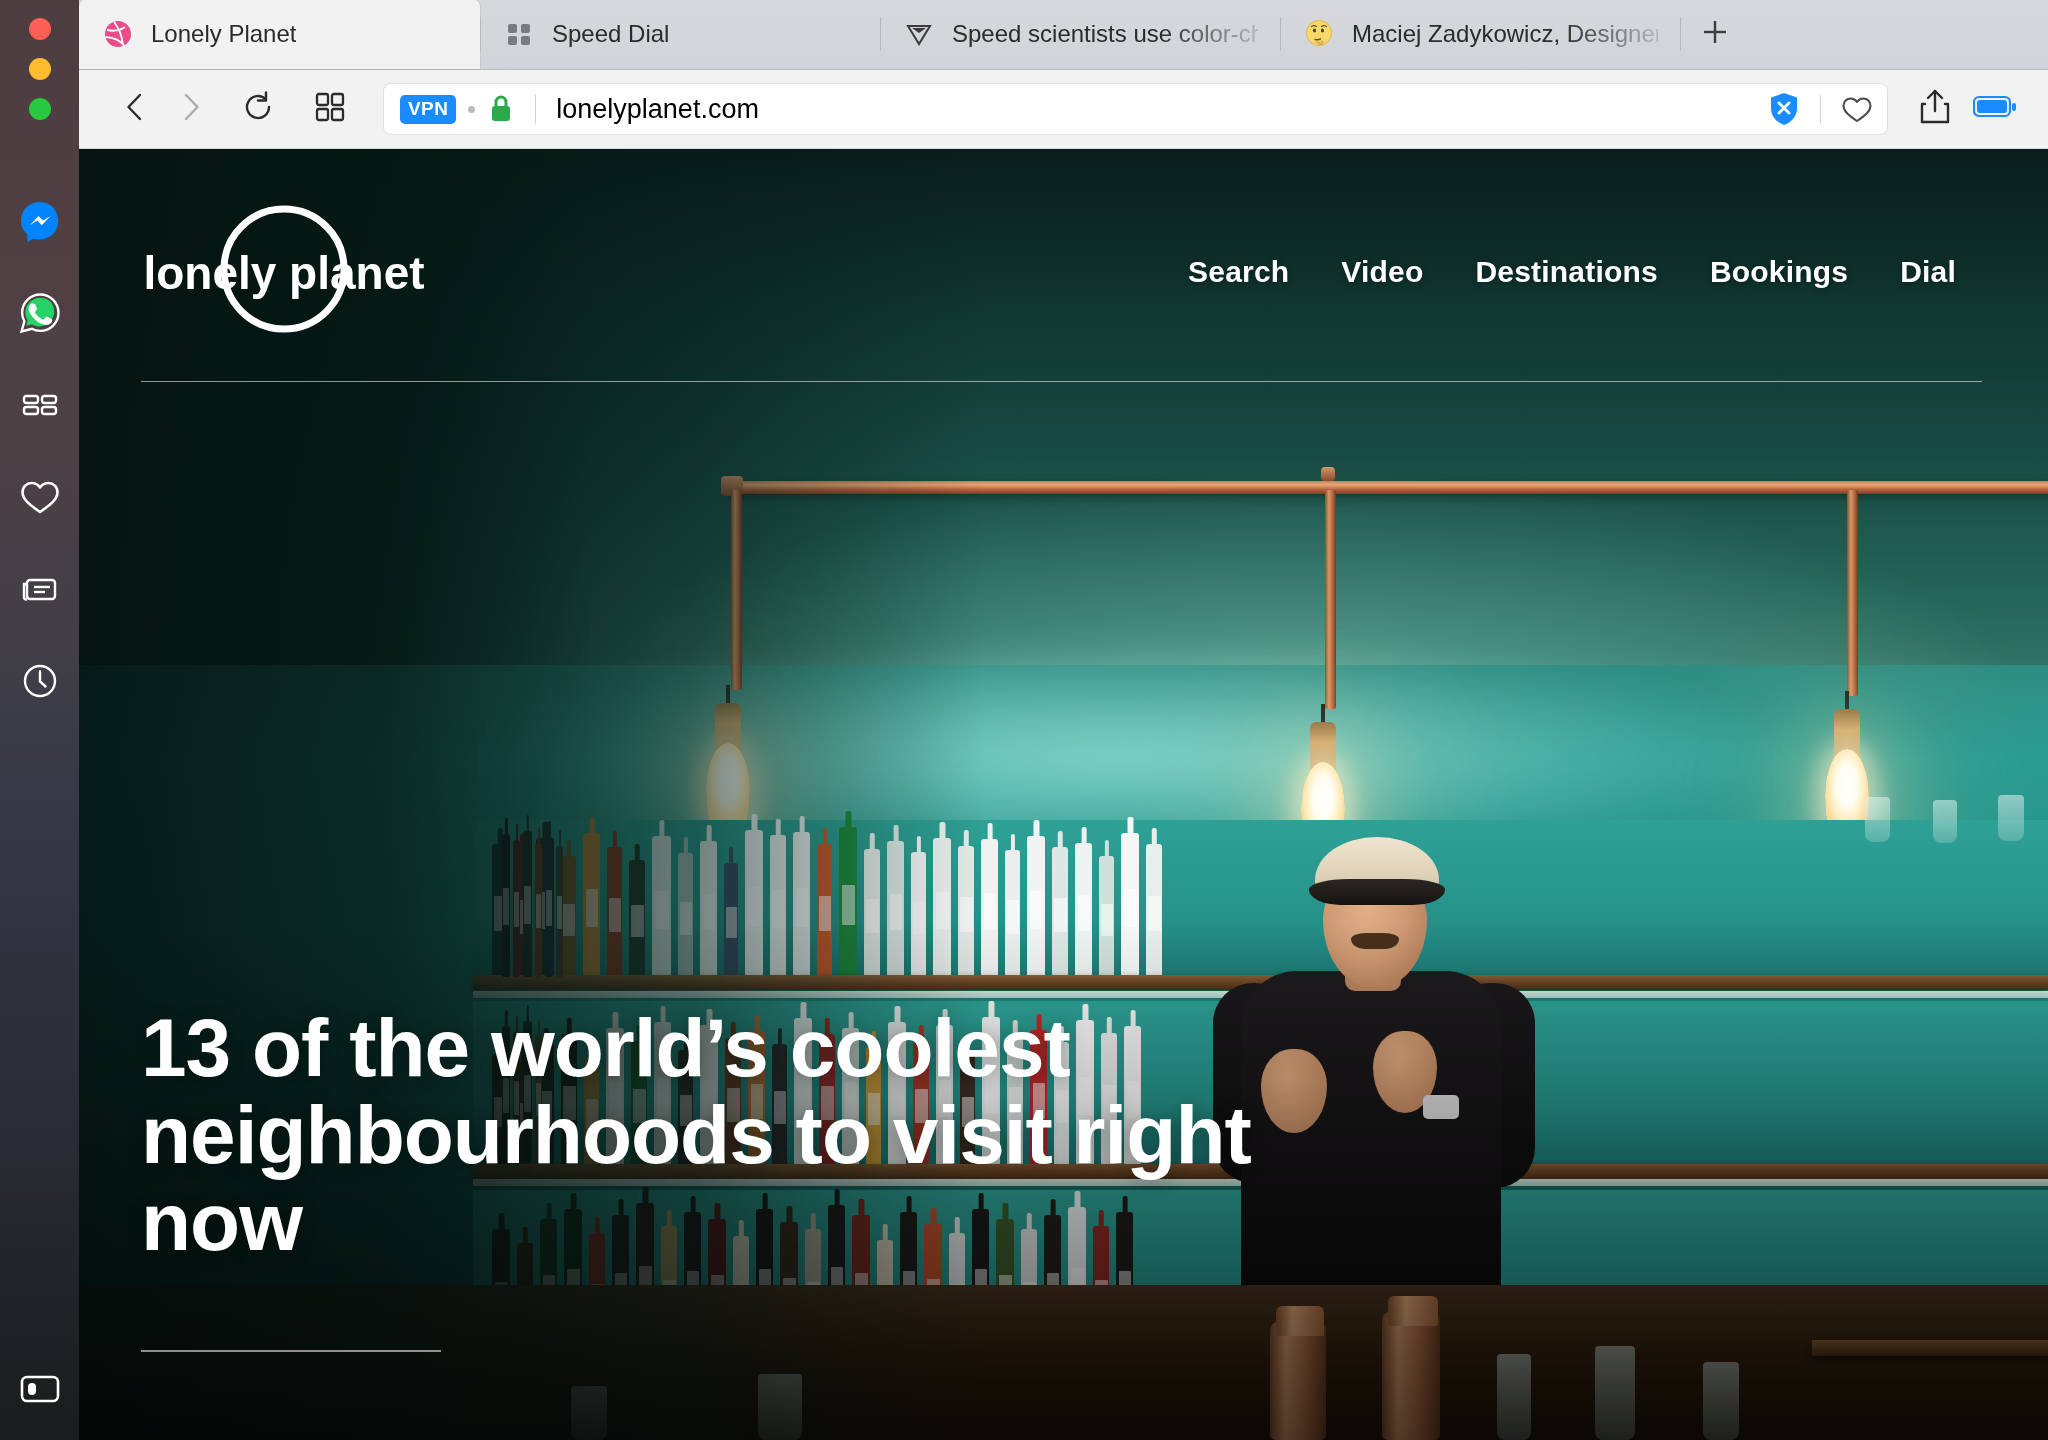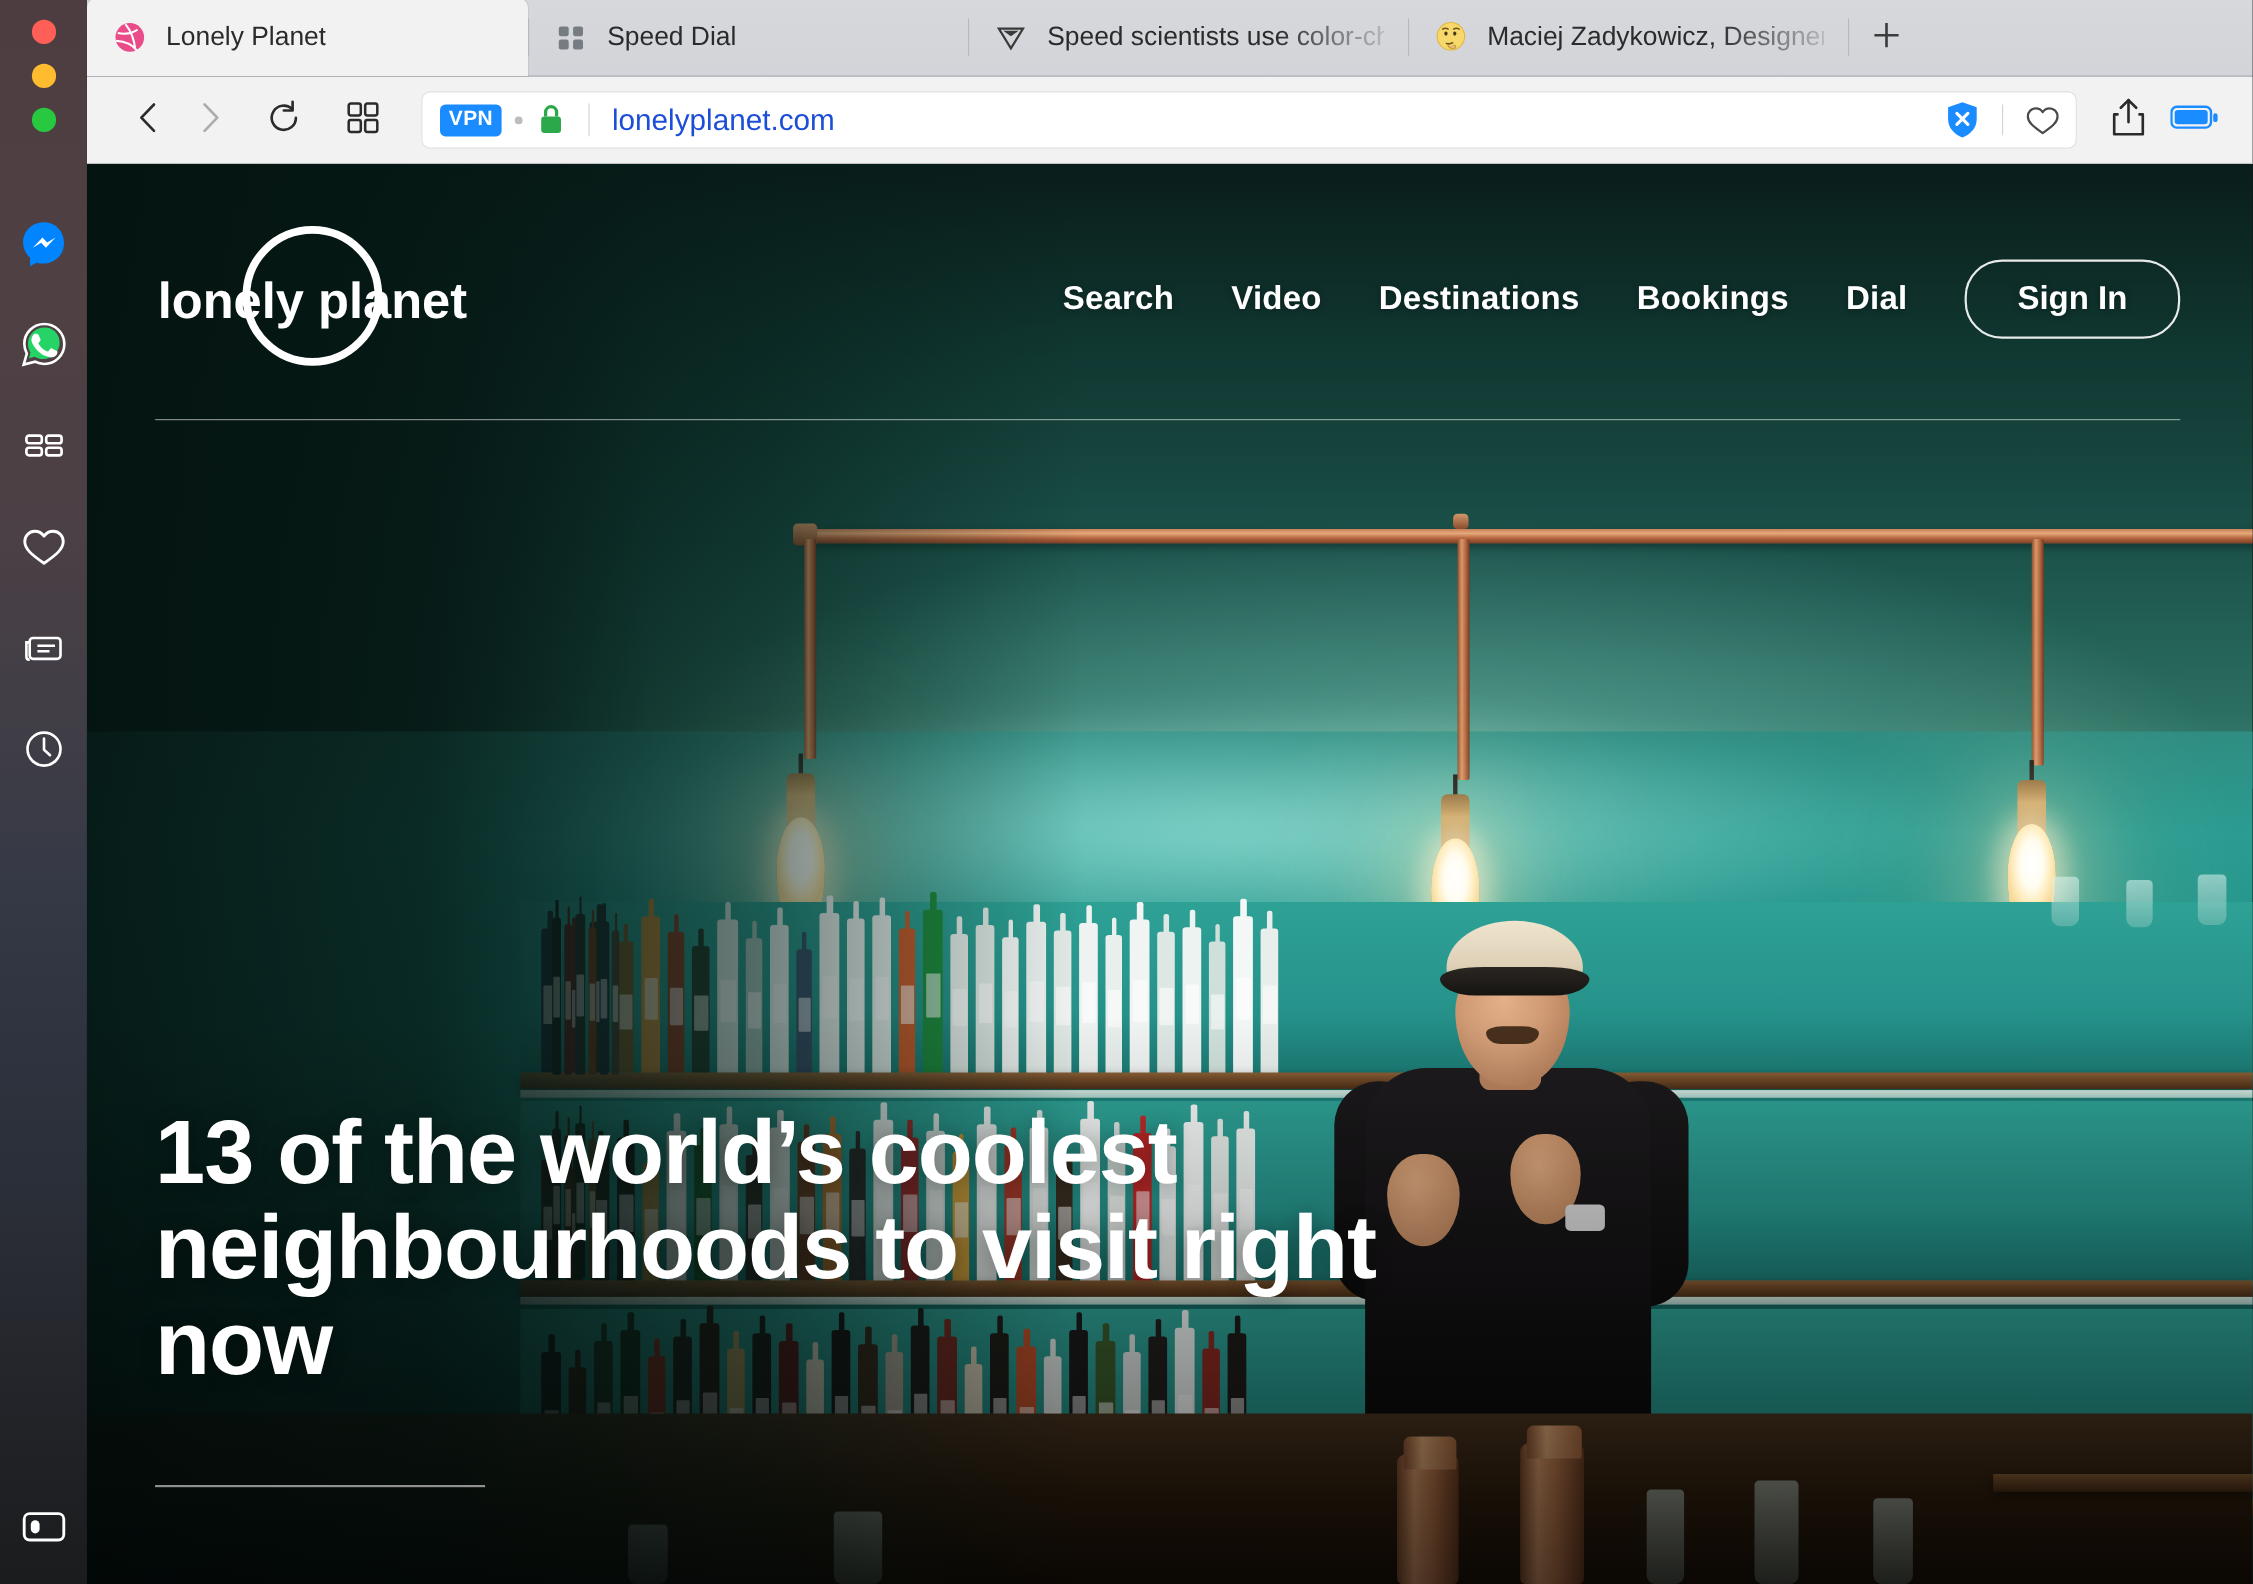--- a/index.html
+++ b/index.html
@@ -178,21 +178,21 @@
     flex: 0 0 auto;
   }
   .lock-ico { flex: 0 0 auto; display: flex; }
   .addr-divider {
     width: 1px; height: 30px; background: #d2d2d2;
     margin: 0 20px;
     flex: 0 0 auto;
   }
   #url-text {
     font-size: 27px;
-    color: #1d4ed8;
+    color: #000000;
     flex: 1 1 auto;
     white-space: nowrap; overflow: hidden;
   }
   .addr-right {
     display: flex; align-items: center; flex: 0 0 auto;
     gap: 0;
   }
   .addr-right .split {
     width: 1px; height: 28px; background: #d2d2d2; margin: 0 14px;
   }
@@ -922,21 +922,20 @@
                 <text x="143" y="92" text-anchor="middle" font-family="'Liberation Sans', sans-serif" font-size="46" font-weight="bold" fill="#ffffff">lonely planet</text>
               </svg>
             </div>
 
             <div id="site-nav">
               <a class="nav-link">Search</a>
               <a class="nav-link">Video</a>
               <a class="nav-link">Destinations</a>
               <a class="nav-link">Bookings</a>
               <a class="nav-link">Dial</a>
-              <div id="signin-btn">Sign In</div>
             </div>
 
           </div>
           <div id="hdr-rule"></div>
         </div>
 
         <div id="featured">
           <h1 id="headline">13 of the world’s coolest neighbourhoods to visit right now</h1>
           <div id="feat-rule"></div>
 

